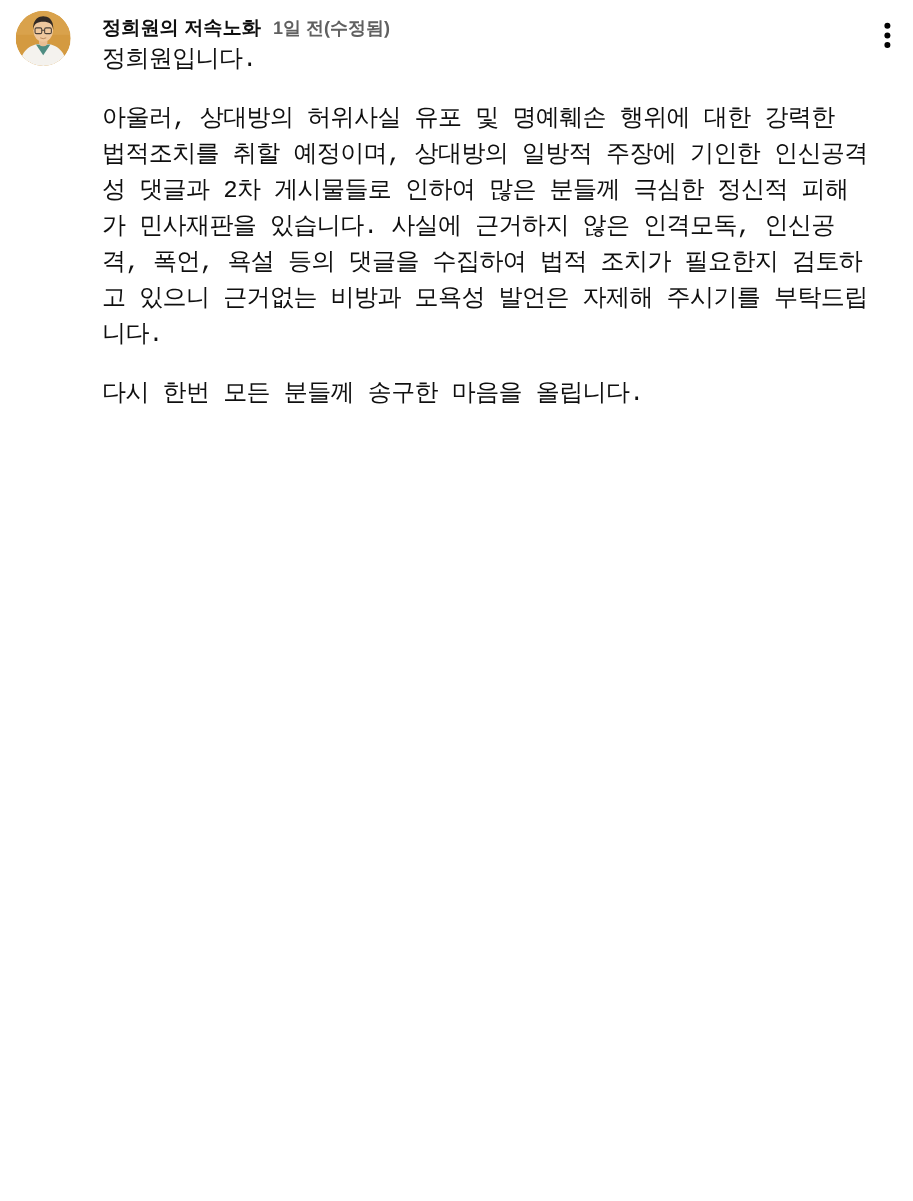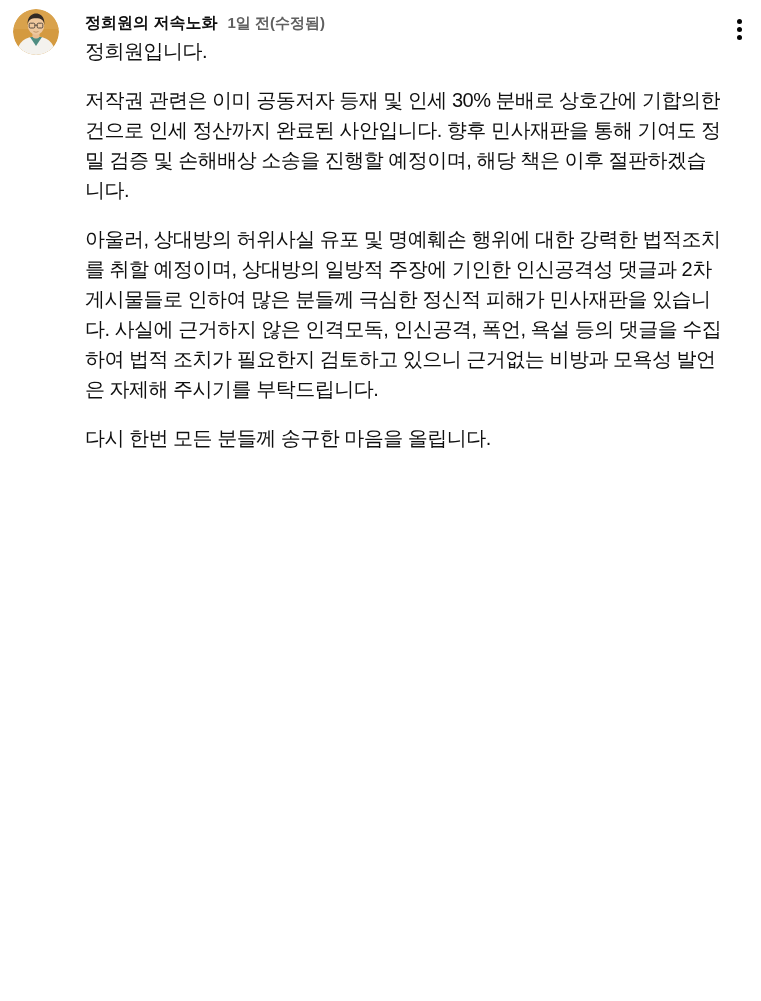--- a/index.html
+++ b/index.html
@@ -82,21 +82,21 @@
     position: absolute;
     left: 85px;
     top: 36px;
     width: 640px;
     font-size: 20px;
     line-height: 30px;
     letter-spacing: -0.5px;
     color: #0f0f0f;
     word-break: break-all;
   }
-  .post-body p { margin: 0 0 19px 0; }
+  .post-body p { margin: 0 0 19px 0; font-family: Liberation Mono, monospace; }
   .post-body p:last-child { margin-bottom: 0; }
 </style>
 </head>
 <body>
 
 <div class="post">
 
   <div class="avatar">
     <svg viewBox="0 0 46 46" width="46" height="46">
       <defs>
@@ -128,18 +128,17 @@
   <button class="menu-button">
     <span class="kebab">
       <span class="dot"></span>
       <span class="dot"></span>
       <span class="dot"></span>
     </span>
   </button>
 
   <div class="post-body">
     <p>정희원입니다.</p>
-    <p>저작권 관련은 이미 공동저자 등재 및 인세 30% 분배로 상호간에 기합의한 건으로 인세 정산까지 완료된 사안입니다. 향후 민사재판을 통해 기여도 정밀 검증 및 손해배상 소송을 진행할 예정이며, 해당 책은 이후 절판하겠습니다.</p>
     <p>아울러, 상대방의 허위사실 유포 및 명예훼손 행위에 대한 강력한 법적조치를 취할 예정이며, 상대방의 일방적 주장에 기인한 인신공격성 댓글과 2차 게시물들로 인하여 많은 분들께 극심한 정신적 피해가 민사재판을 있습니다. 사실에 근거하지 않은 인격모독, 인신공격, 폭언, 욕설 등의 댓글을 수집하여 법적 조치가 필요한지 검토하고 있으니 근거없는 비방과 모욕성 발언은 자제해 주시기를 부탁드립니다.</p>
     <p>다시 한번 모든 분들께 송구한 마음을 올립니다.</p>
   </div>
 
 </div>
 
 </body></html>

